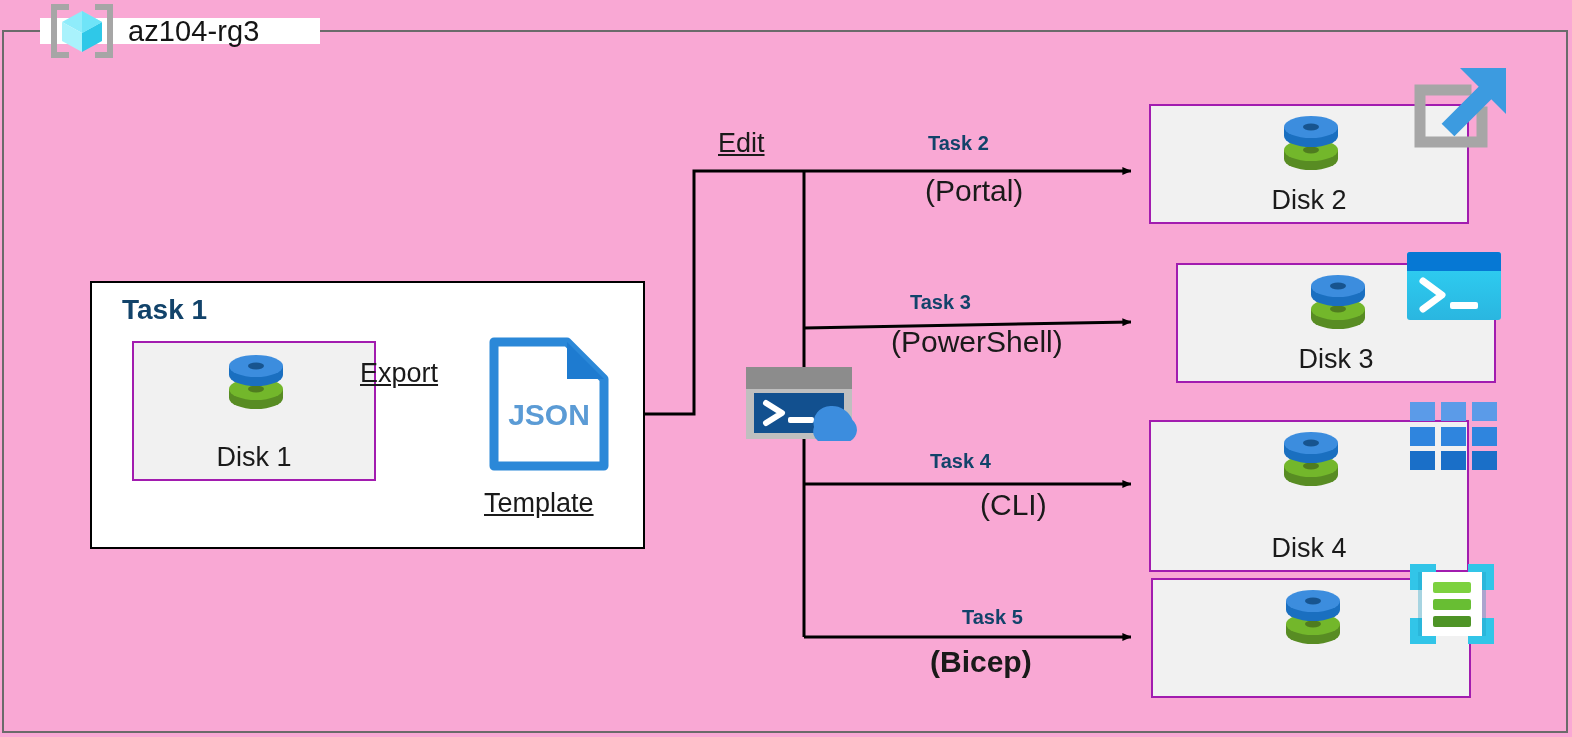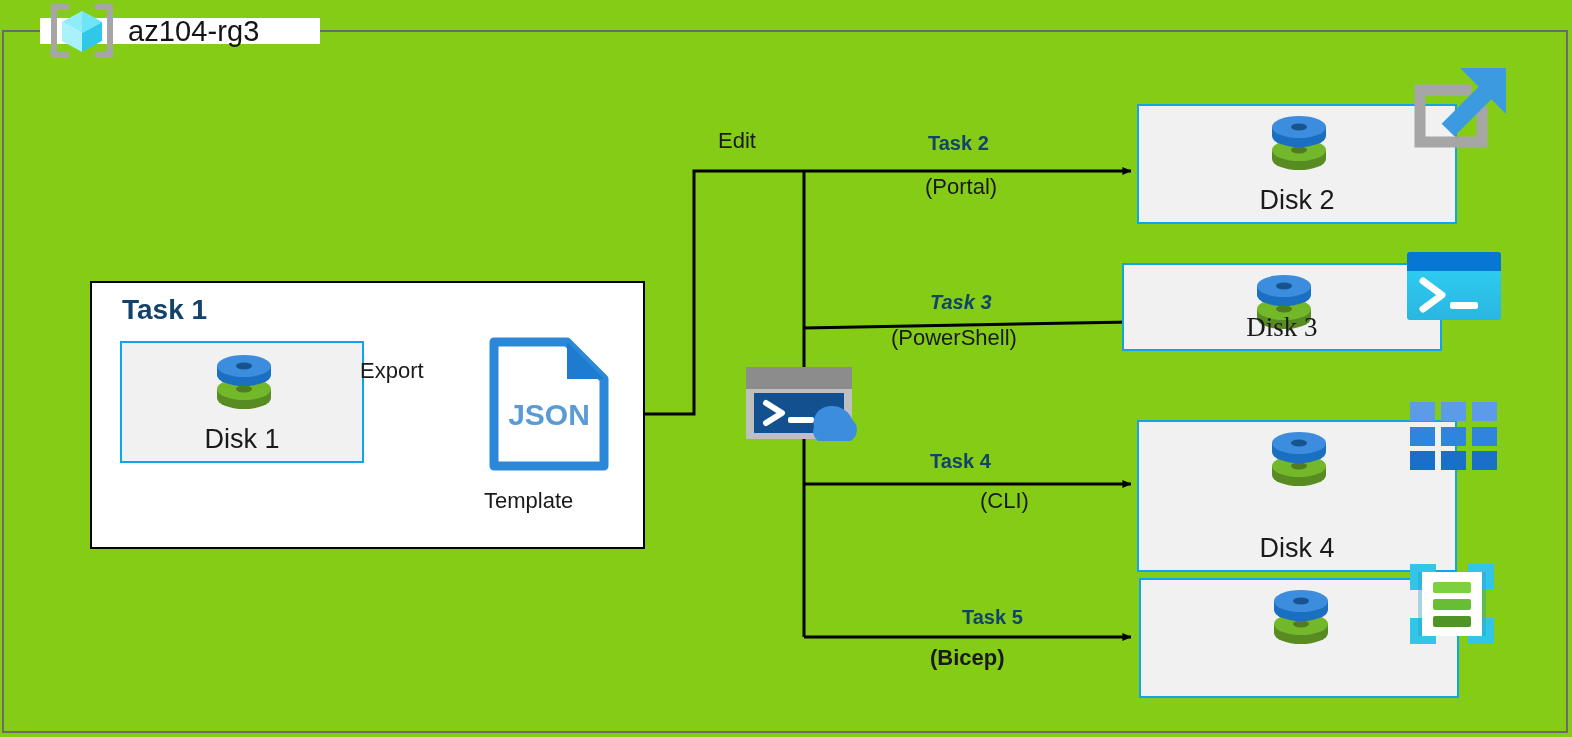--- a/index.html
+++ b/index.html
@@ -8,21 +8,21 @@
     padding: 0;
     background: #ffffff;
   }
   body {
     font-family: "Liberation Sans", sans-serif;
   }
   #canvas {
     position: relative;
     width: 1572px;
     height: 737px;
-    background: #84cc16;
+    background: #f9a8d4;
     overflow: hidden;
   }
   
   .rg-border {
     position: absolute;
     left: 2px;
     top: 30px;
     width: 1566px;
     height: 703px;
     border: 2px solid #6b6b6b;
@@ -66,23 +66,24 @@
   .task1-label {
     position: absolute;
     left: 122px;
     top: 294px;
     font-size: 28px;
     font-weight: bold;
     color: #12436A;
   }
   .disk-box {
     position: absolute;
-    border: 2px solid #0ea5e9;
+    border: 2px solid #a21caf;
     box-sizing: border-box;
     background: #f1f1f1;
+    margin-left: 12px;
   }
   .disk-box-label {
     position: absolute;
     width: 100%;
     bottom: 6px;
     text-align: center;
     font-size: 27px;
     color: #1a1a1a;
   }
   
@@ -92,28 +93,29 @@
     position: absolute;
     white-space: nowrap;
     color: #1a1a1a;
   }
   .edge-task {
     font-size: 20px;
     font-weight: bold;
     color: #12436A;
   }
   .edge-tool {
-    font-size: 22px;
+    font-size: 30px;
     color: #1a1a1a;
   }
   .plain-label {
     position: absolute;
-    font-size: 22px;
+    font-size: 27px;
     color: #1a1a1a;
     white-space: nowrap;
+    text-decoration: underline;
   }
   svg.layer {
     position: absolute;
     left: 0;
     top: 0;
     width: 1572px;
     height: 737px;
     pointer-events: none;
     overflow: visible;
   }
@@ -161,21 +163,21 @@
     <line x1="804" y1="328" x2="1131" y2="322" stroke="#000000" stroke-width="3" marker-end="url(#arrowhead)"></line>
 
     <line x1="804" y1="484" x2="1131" y2="484" stroke="#000000" stroke-width="3" marker-end="url(#arrowhead)"></line>
 
     <line x1="804" y1="637" x2="1131" y2="637" stroke="#000000" stroke-width="3" marker-end="url(#arrowhead)"></line>
   </svg>
 
   <div class="task1-box"></div>
   <div class="task1-label">Task 1</div>
 
-  <div class="disk-box" style="left:120px; top:341px; width:244px; height:122px;">
+  <div class="disk-box" style="left:120px; top:341px; width:244px; height:140px;">
     <span class="disk-icon" style="left:88px; top:8px;">
       <svg width="68" height="62" viewBox="0 0 68 62">
 
         <ellipse cx="34" cy="47" rx="27" ry="11" fill="#588C23"></ellipse>
         <rect x="7" y="38" width="54" height="9" fill="#588C23"></rect>
         <ellipse cx="34" cy="38" rx="27" ry="11" fill="#73B72B"></ellipse>
         <ellipse cx="34" cy="38" rx="8" ry="3.4" fill="#4F7C1F"></ellipse>
 
         <ellipse cx="34" cy="24" rx="27" ry="11" fill="#1A6FC0"></ellipse>
         <rect x="7" y="15" width="54" height="9" fill="#1A6FC0"></rect>
@@ -209,21 +211,21 @@
       <rect x="10" y="28" width="90" height="40" fill="#12508F"></rect>
       <path d="M22 38 L38 48 L22 58" fill="none" stroke="#ffffff" stroke-width="6" stroke-linecap="round" stroke-linejoin="round"></path>
       <rect x="44" y="52" width="26" height="6" rx="2" fill="#ffffff"></rect>
       <path d="M70 62 a17 17 0 0 1 16.5 -21 a22 22 0 0 1 22 14 a13 13 0 0 1 -2 21 L74 76 a12 12 0 0 1 -4 -14 Z" fill="#3C8DDE"></path>
     </svg>
   </span>
 
   <div class="edge-label edge-task" style="left:928px; top:132px;">Task 2</div>
   <div class="edge-label edge-tool" style="left:925px; top:174px;">(Portal)</div>
 
-  <div class="edge-label edge-task" style="left:930px; top:291px;font-style:italic;">Task 3</div>
+  <div class="edge-label edge-task" style="left:910px; top:291px;">Task 3</div>
   <div class="edge-label edge-tool" style="left:891px; top:325px;">(PowerShell)</div>
 
   <div class="edge-label edge-task" style="left:930px; top:450px;">Task 4</div>
   <div class="edge-label edge-tool" style="left:980px; top:488px;">(CLI)</div>
 
   <div class="edge-label edge-task" style="left:930px; top:606px;margin-left:32px;">Task 5</div>
   <div class="edge-label edge-tool" style="left:930px; top:645px;font-weight:bold;">(Bicep)</div>
 
   <div class="disk-box" style="left:1137px; top:104px; width:320px; height:120px;">
     <span class="disk-icon" style="left:126px; top:6px;">
@@ -241,21 +243,21 @@
     <span class="disk-box-label">Disk 2</span>
   </div>
   <span class="icon-abs" style="left:1408px; top:62px; width:110px; height:110px;">
     <svg width="110" height="110" viewBox="0 0 110 110">
       <path d="M58 28 L12 28 L12 80 L74 80 L74 50" fill="none" stroke="#A6A6A6" stroke-width="11" stroke-linecap="square" stroke-linejoin="miter"></path>
       <path d="M40 68 L88 20" stroke="#3C9BE0" stroke-width="18" stroke-linecap="butt"></path>
       <polygon points="98,6 98,52 52,6" fill="#3C9BE0"></polygon>
     </svg>
   </span>
 
-  <div class="disk-box" style="left:1122px; top:263px; width:320px; height:88px;font-family:Liberation Serif, serif;">
+  <div class="disk-box" style="left:1164px; top:263px; width:320px; height:120px;">
     <span class="disk-icon" style="left:126px; top:6px;">
       <svg width="68" height="62" viewBox="0 0 68 62">
         <ellipse cx="34" cy="47" rx="27" ry="11" fill="#588C23"></ellipse>
         <rect x="7" y="38" width="54" height="9" fill="#588C23"></rect>
         <ellipse cx="34" cy="38" rx="27" ry="11" fill="#73B72B"></ellipse>
         <ellipse cx="34" cy="38" rx="8" ry="3.4" fill="#4F7C1F"></ellipse>
         <ellipse cx="34" cy="24" rx="27" ry="11" fill="#1A6FC0"></ellipse>
         <rect x="7" y="15" width="54" height="9" fill="#1A6FC0"></rect>
         <ellipse cx="34" cy="15" rx="27" ry="11" fill="#3C8DDE"></ellipse>
         <ellipse cx="34" cy="15" rx="8" ry="3.4" fill="#17548F"></ellipse>

